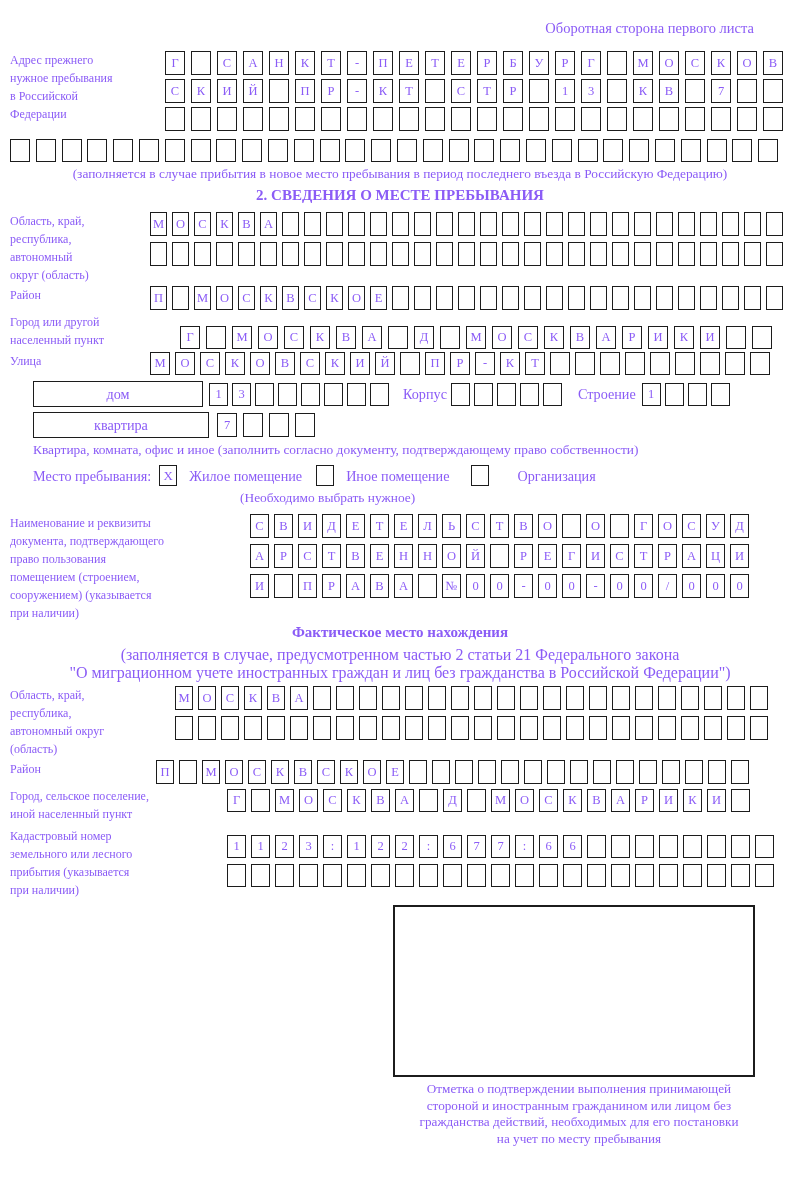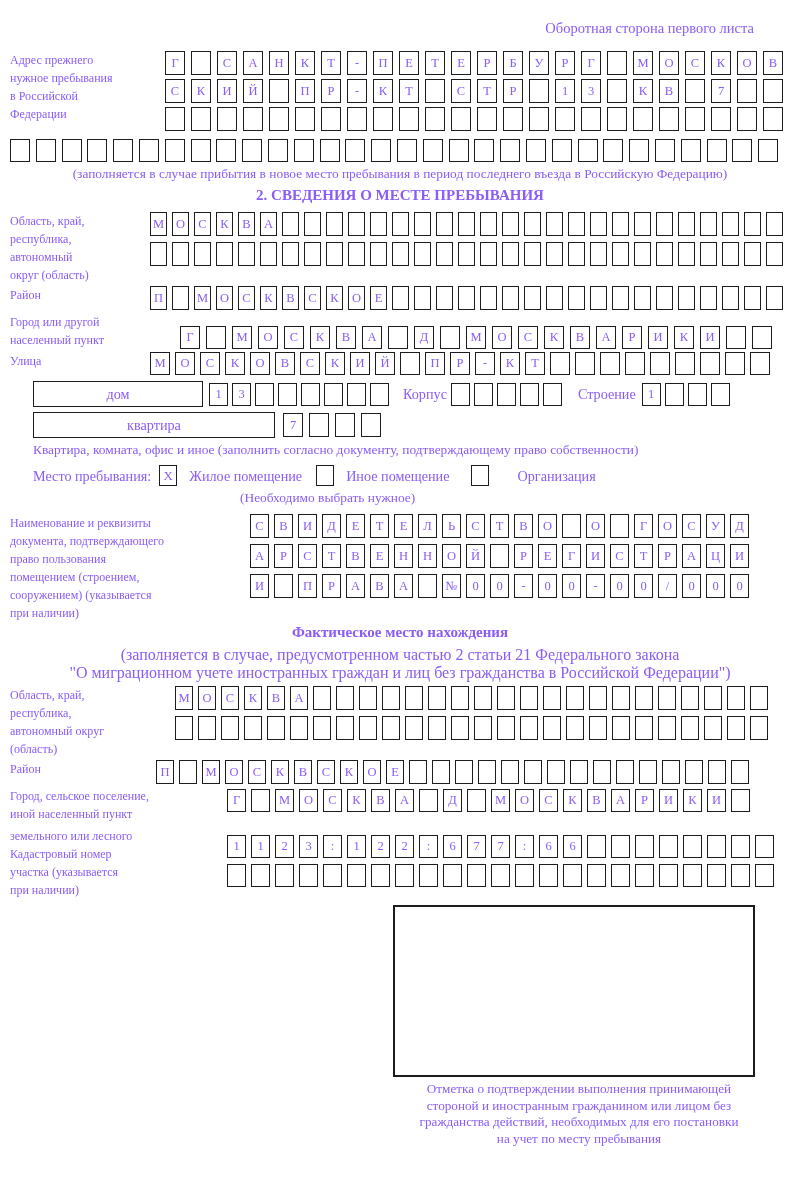--- a/index.html
+++ b/index.html
@@ -371,21 +371,21 @@
     <div class="inline-lbl" style="margin-left:12px;margin-right:6px;">Строение</div>
     <div class="cells cK">
         <div class="cell">1</div>
         <div class="cell"></div>
         <div class="cell"></div>
         <div class="cell"></div>
       </div>
   </div>
 
   <div class="frow" style="margin-top:5px; margin-left:23px; align-items:center;">
-    <div class="wide-box" style="width:242px;">квартира</div>
+    <div class="wide-box" style="width:176px;">квартира</div>
     <div class="cells cQ" style="margin-left:8px;">
         <div class="cell">7</div>
         <div class="cell"></div>
         <div class="cell"></div>
         <div class="cell"></div>
       </div>
   </div>
   <div class="note" style="margin:4px 0 0 23px;">Квартира, комната, офис и иное (заполнить согласно документу, подтверждающему право собственности)</div>
 
   <div class="frow" style="margin-top:6px; margin-left:23px; align-items:flex-start;">
@@ -612,23 +612,23 @@
         <div class="cell">Р</div>
         <div class="cell">И</div>
         <div class="cell">К</div>
         <div class="cell">И</div>
         <div class="cell"></div>
       </div>
   </div>
 
   <div class="frow" style="margin-top:4px;">
     <div class="flabel" style="width:217px;">
+        <div>Кадастровый номер</div>
         <div>земельного или лесного</div>
-        <div>Кадастровый номер</div>
-        <div>участка (указывается</div>
+        <div>прибытия (указывается</div>
         <div>при наличии)</div>
       </div>
     <div class="rows rows6" style="margin-top:8px;">
       <div class="cells c22">
           <div class="cell">1</div>
           <div class="cell">1</div>
           <div class="cell">2</div>
           <div class="cell">3</div>
           <div class="cell">:</div>
           <div class="cell">1</div>

